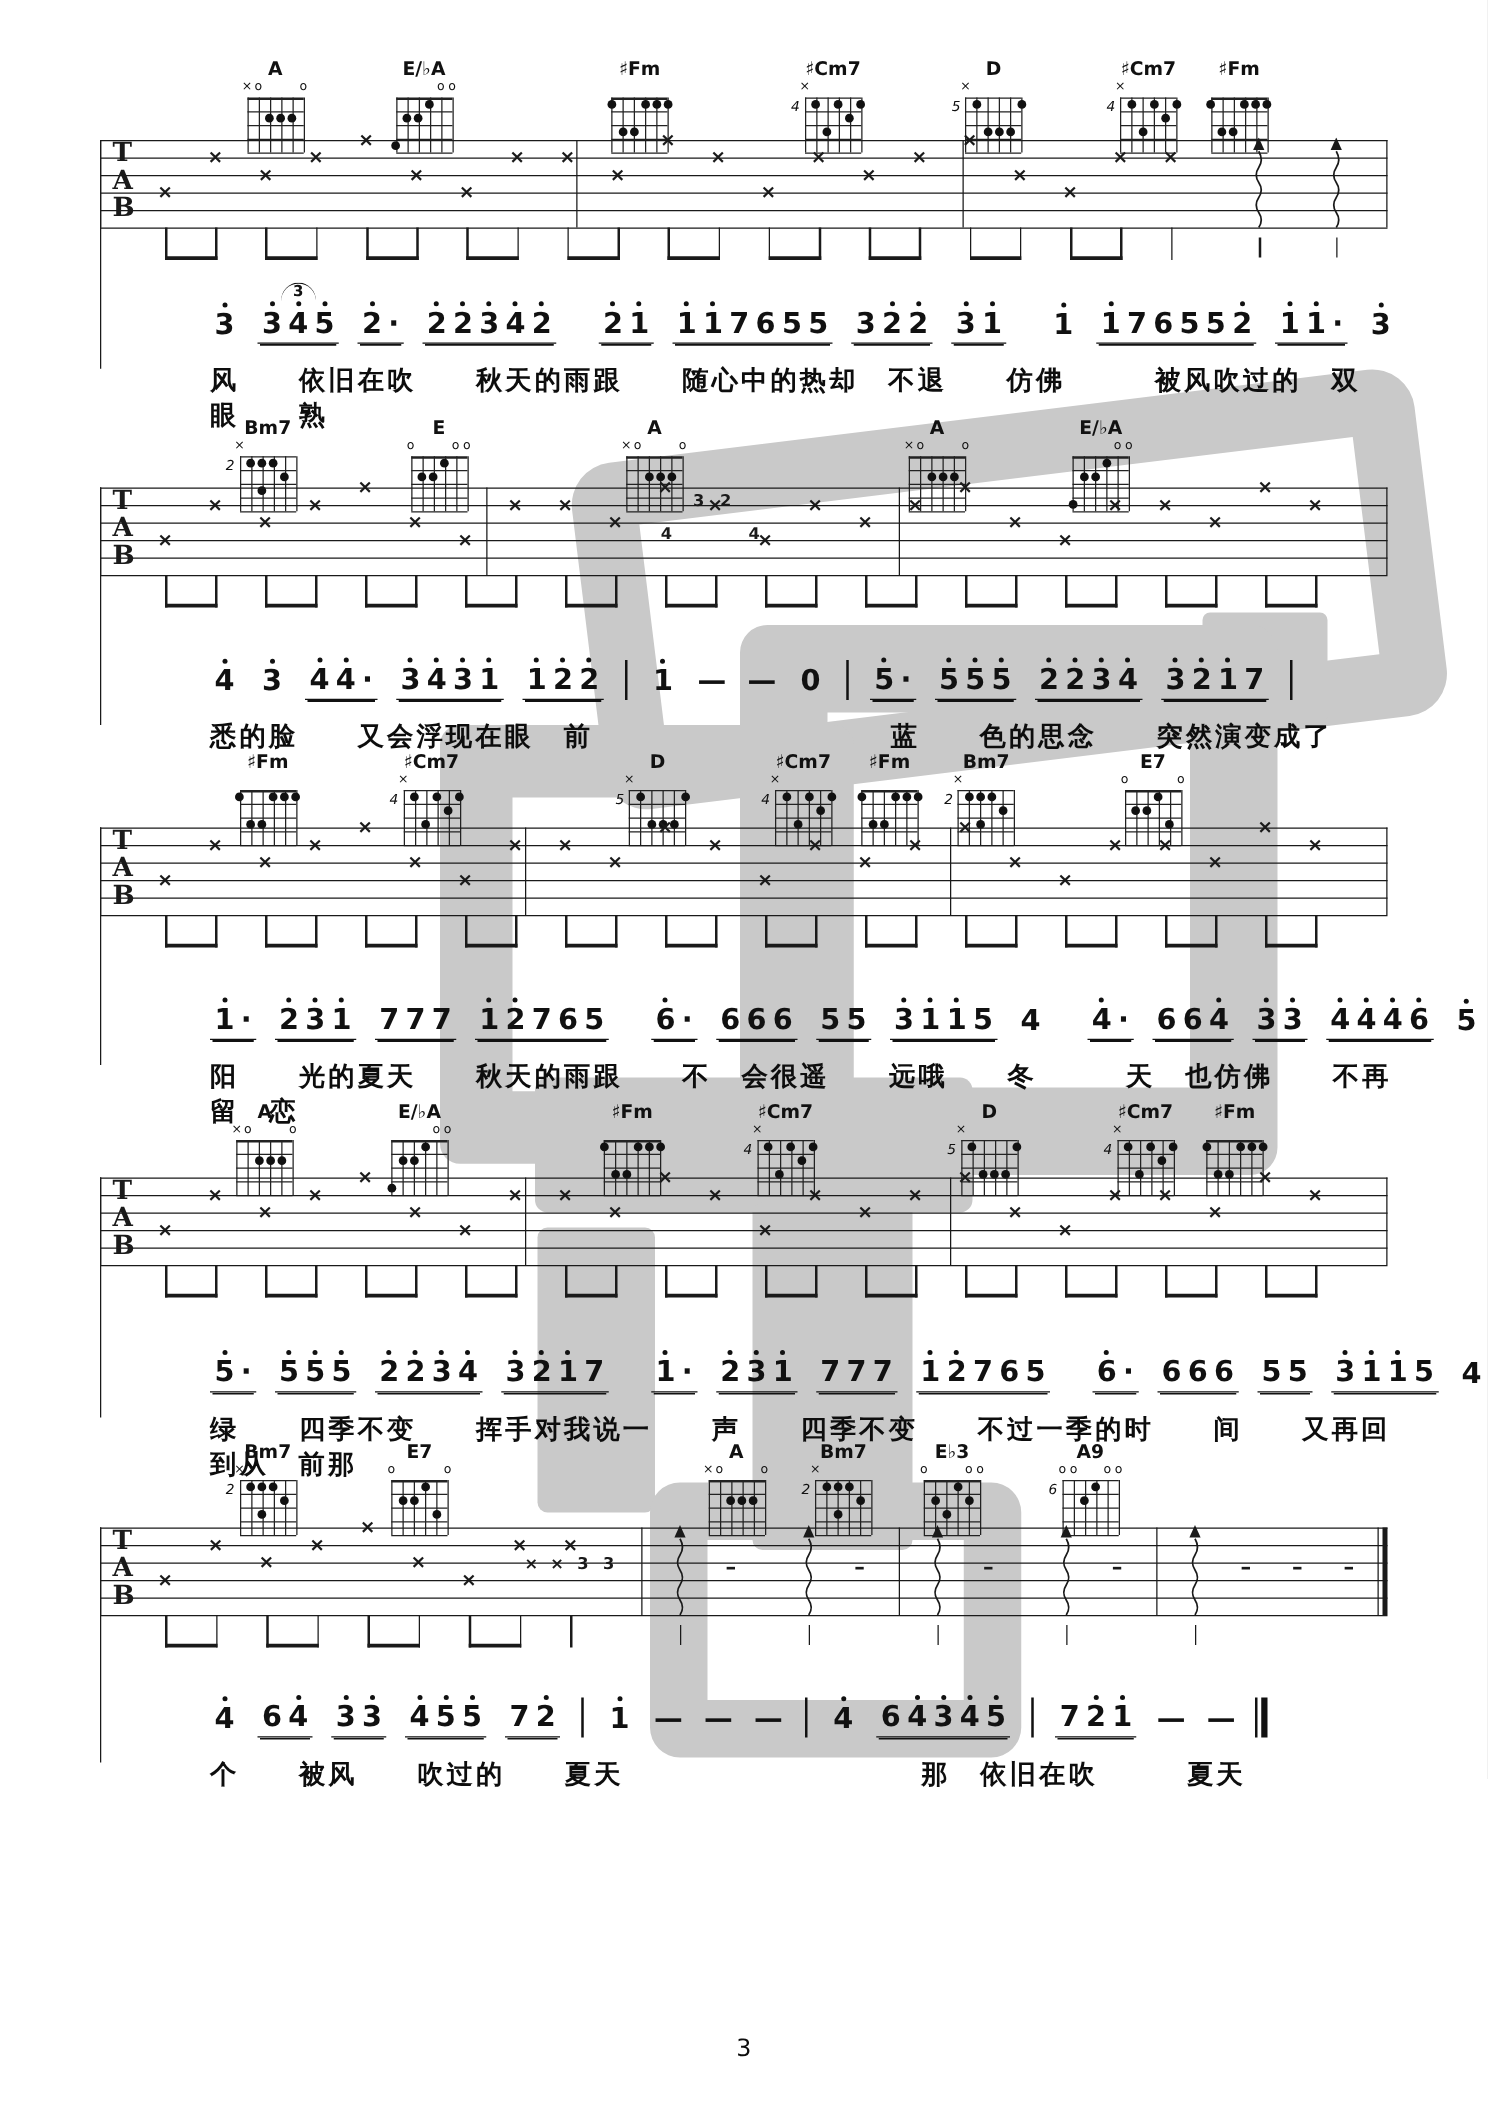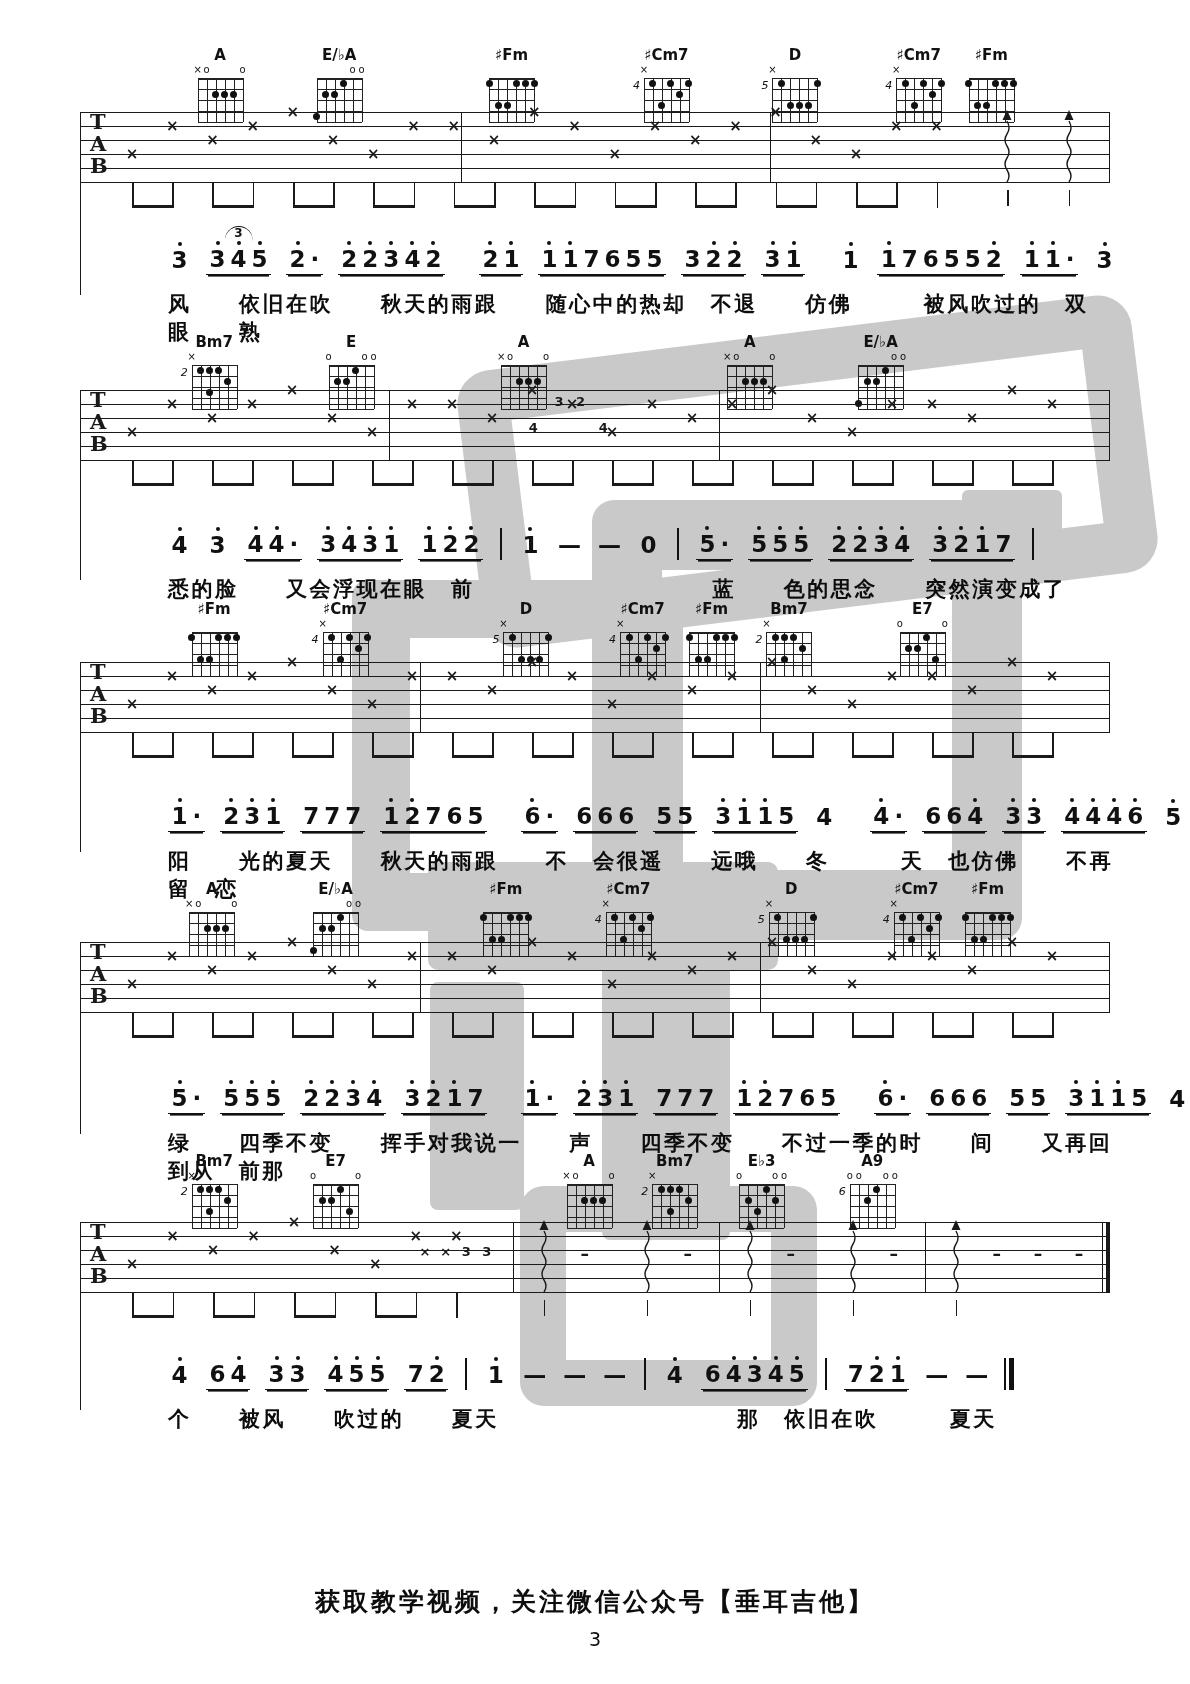--- a/index.html
+++ b/index.html
@@ -1502,15 +1502,14 @@
           <div class="grp dash">—</div>
           <div class="grp dash">—</div>
           <div class="mend">
             <i style="width: 2px;"></i>
             <i style="width: 5px;"></i>
           </div>
         </div>
         <div class="lyrics" style="top: 1405px;">个  被风  吹过的  夏天          那 依旧在吹   夏天</div>
       </div>
     </div>
-  <div class="footer" style="top:1585px">获取教学视频，关注微信公众号【垂耳吉他】</div>
   <div class="pagenum" style="top:1628px">3</div>
 </div>
 
 </body></html>

